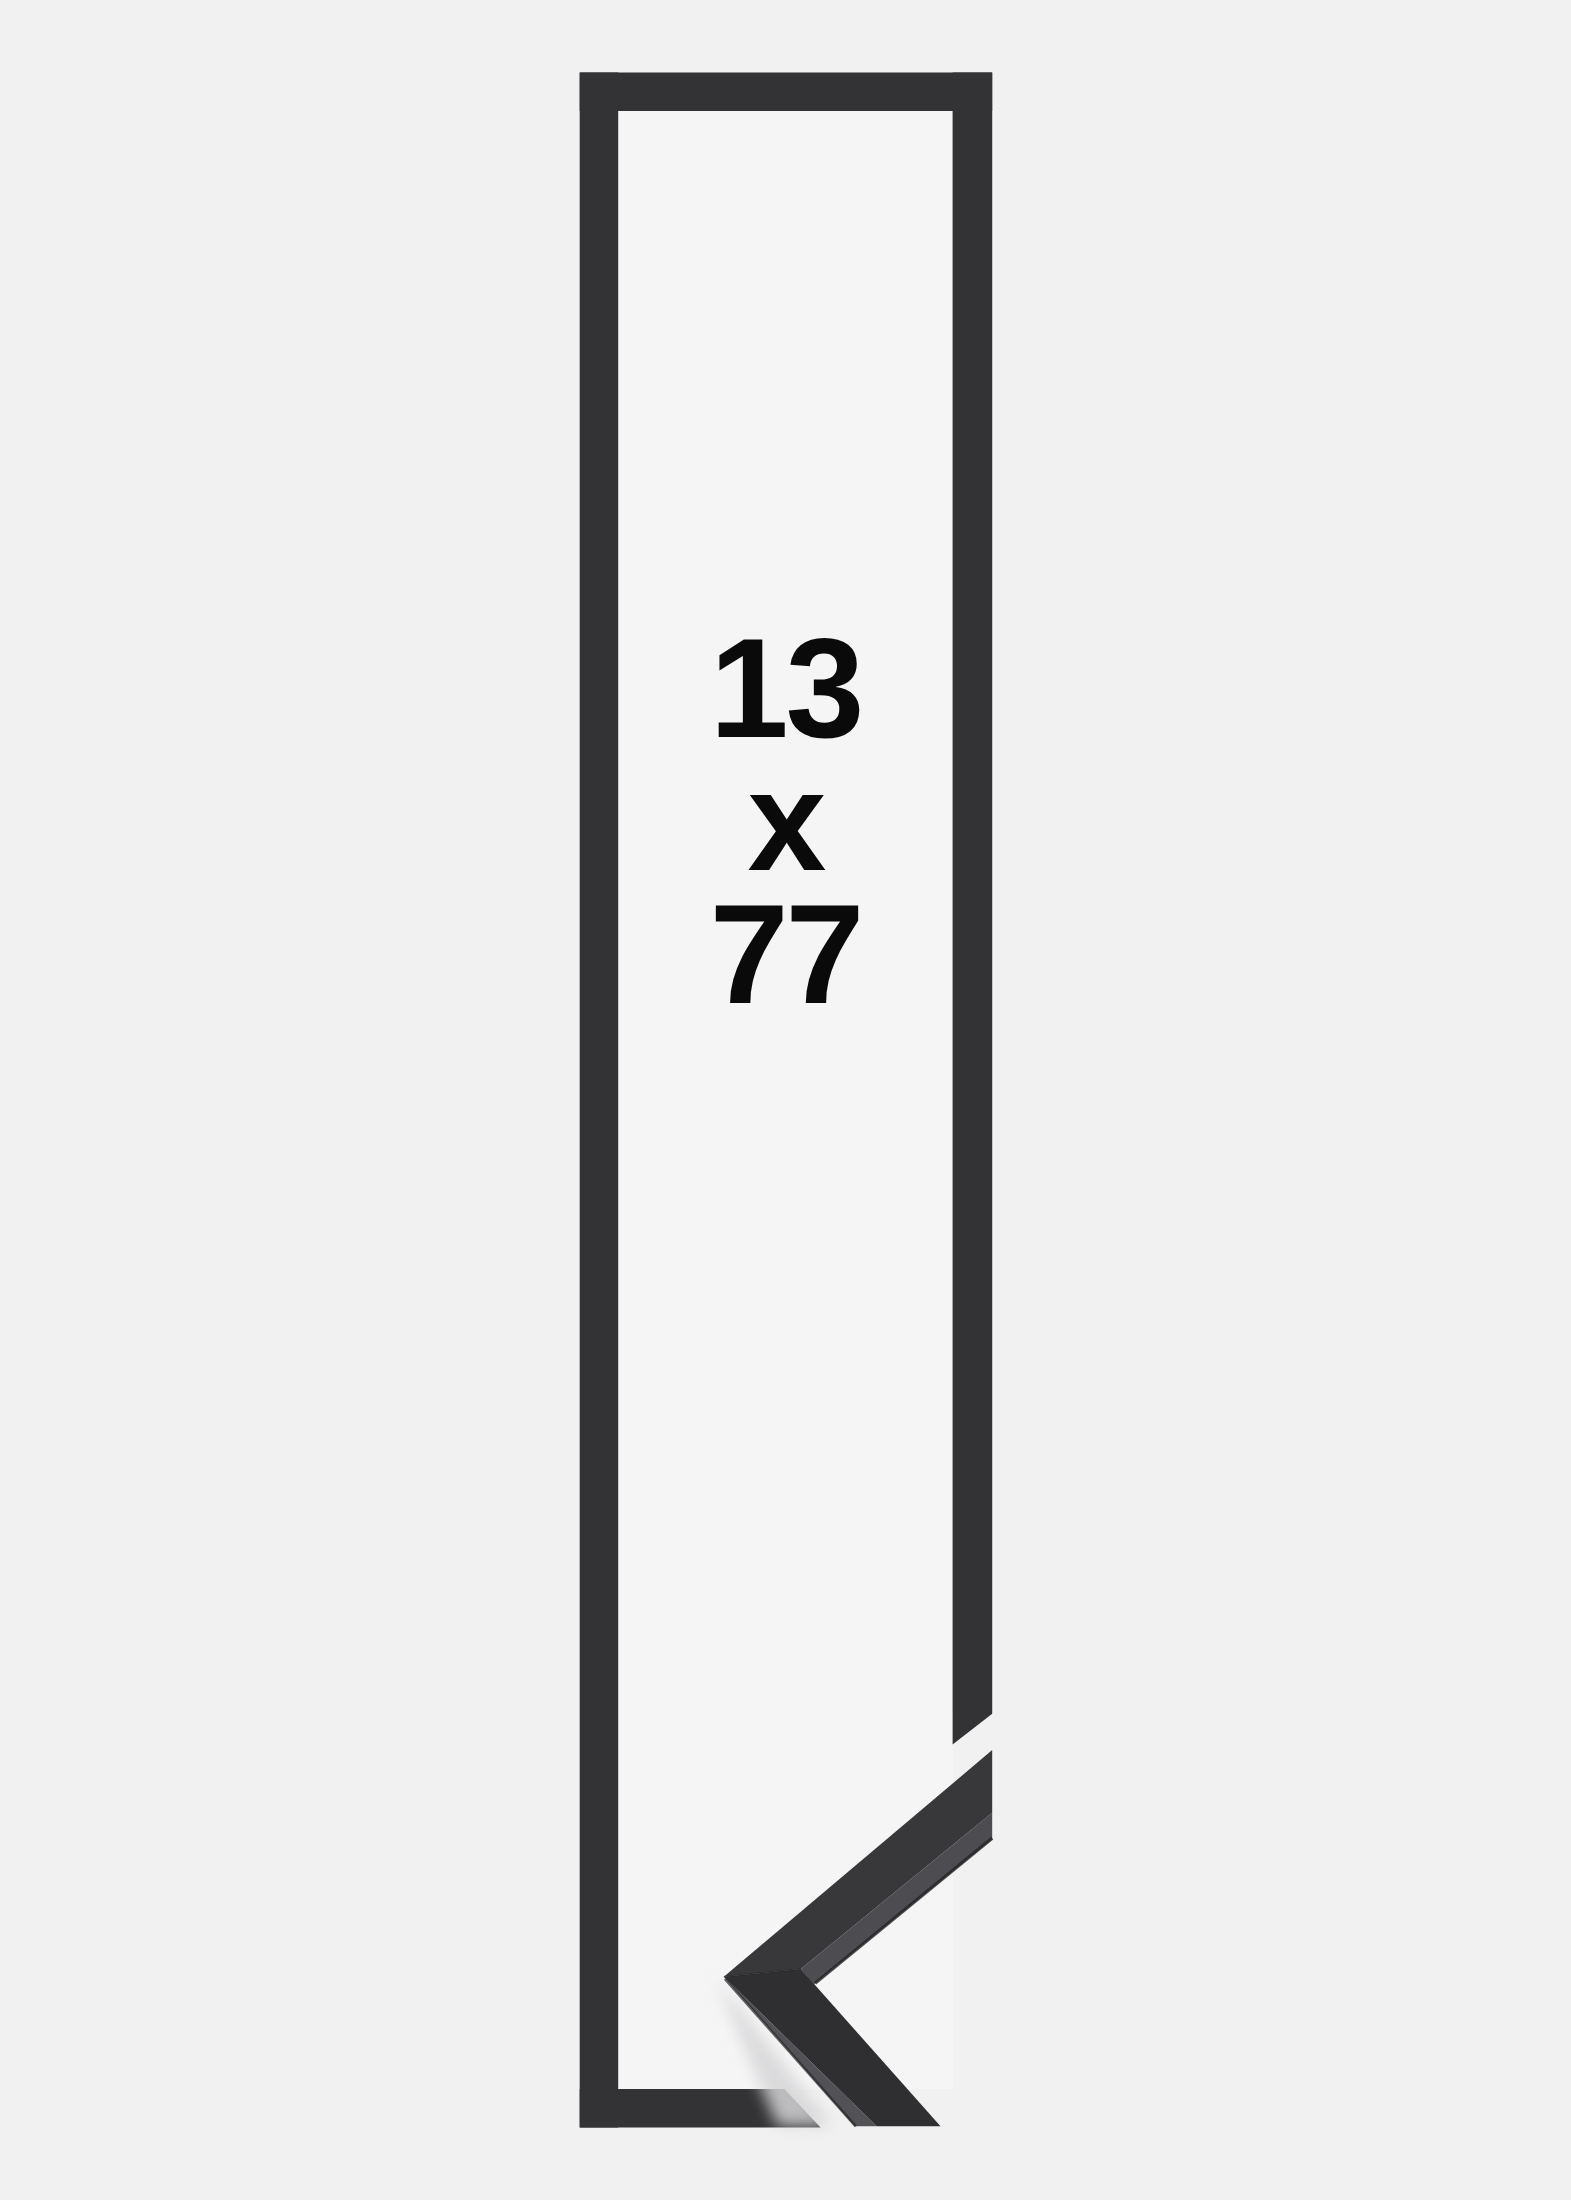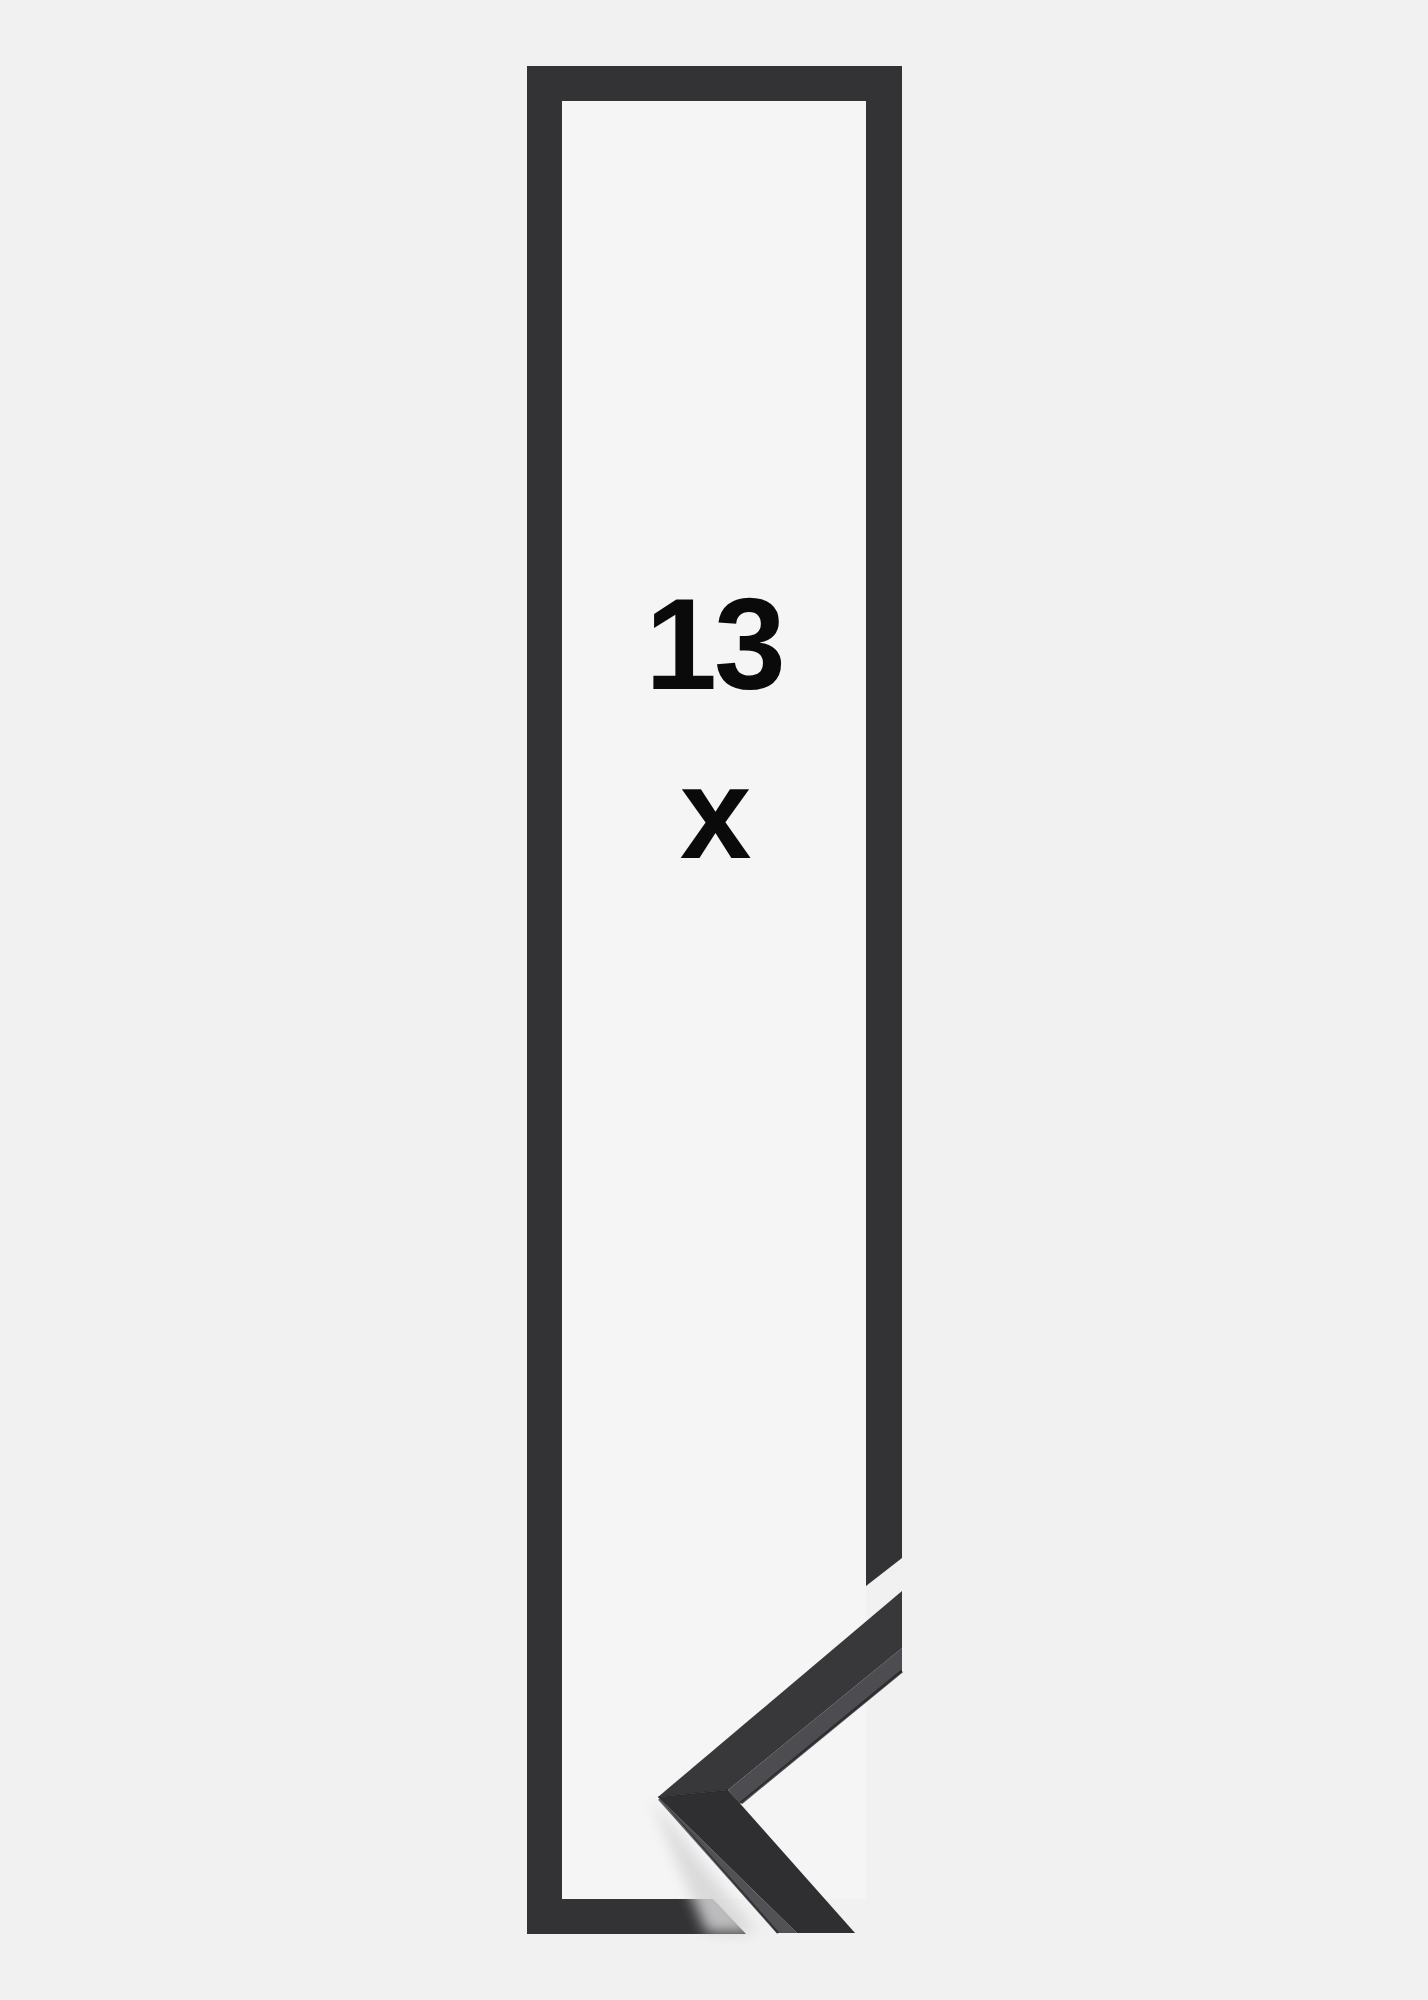--- a/index.html
+++ b/index.html
@@ -20,33 +20,32 @@
   }
   .stage svg {
     position: absolute;
     left: 0;
     top: 0;
     display: block;
   }
   .size-label {
     position: absolute;
     left: 562px;
-    top: 584px;
+    top: 566px;
     width: 304px;
     display: flex;
     flex-direction: column;
     align-items: center;
     text-align: center;
     color: #0a0a0b;
     font-weight: 700;
     font-size: 129px;
     line-height: 121px;
     letter-spacing: -3px;
     user-select: none;
-    gap: 48px;
   }
   .size-label .line {
     white-space: nowrap;
   }
 </style>
 </head>
 <body>
 
 <div class="stage">
 
@@ -76,15 +75,16 @@
 
     <polygon points="658,1797 902,1591 902,1648 728,1790" fill="#38383a"></polygon>
     <polygon points="658,1797 728,1790 855,1933 797,1933" fill="#2f2f31"></polygon>
 
     <line x1="658" y1="1797" x2="728" y2="1790" stroke-width="1.5" opacity="0.55" stroke="#232325"></line>
   </svg>
 
   <div class="size-label">
     <div class="line">13</div>
     <div class="line">x</div>
+    <div class="line">77</div>
   </div>
 
 </div>
 
 </body></html>

